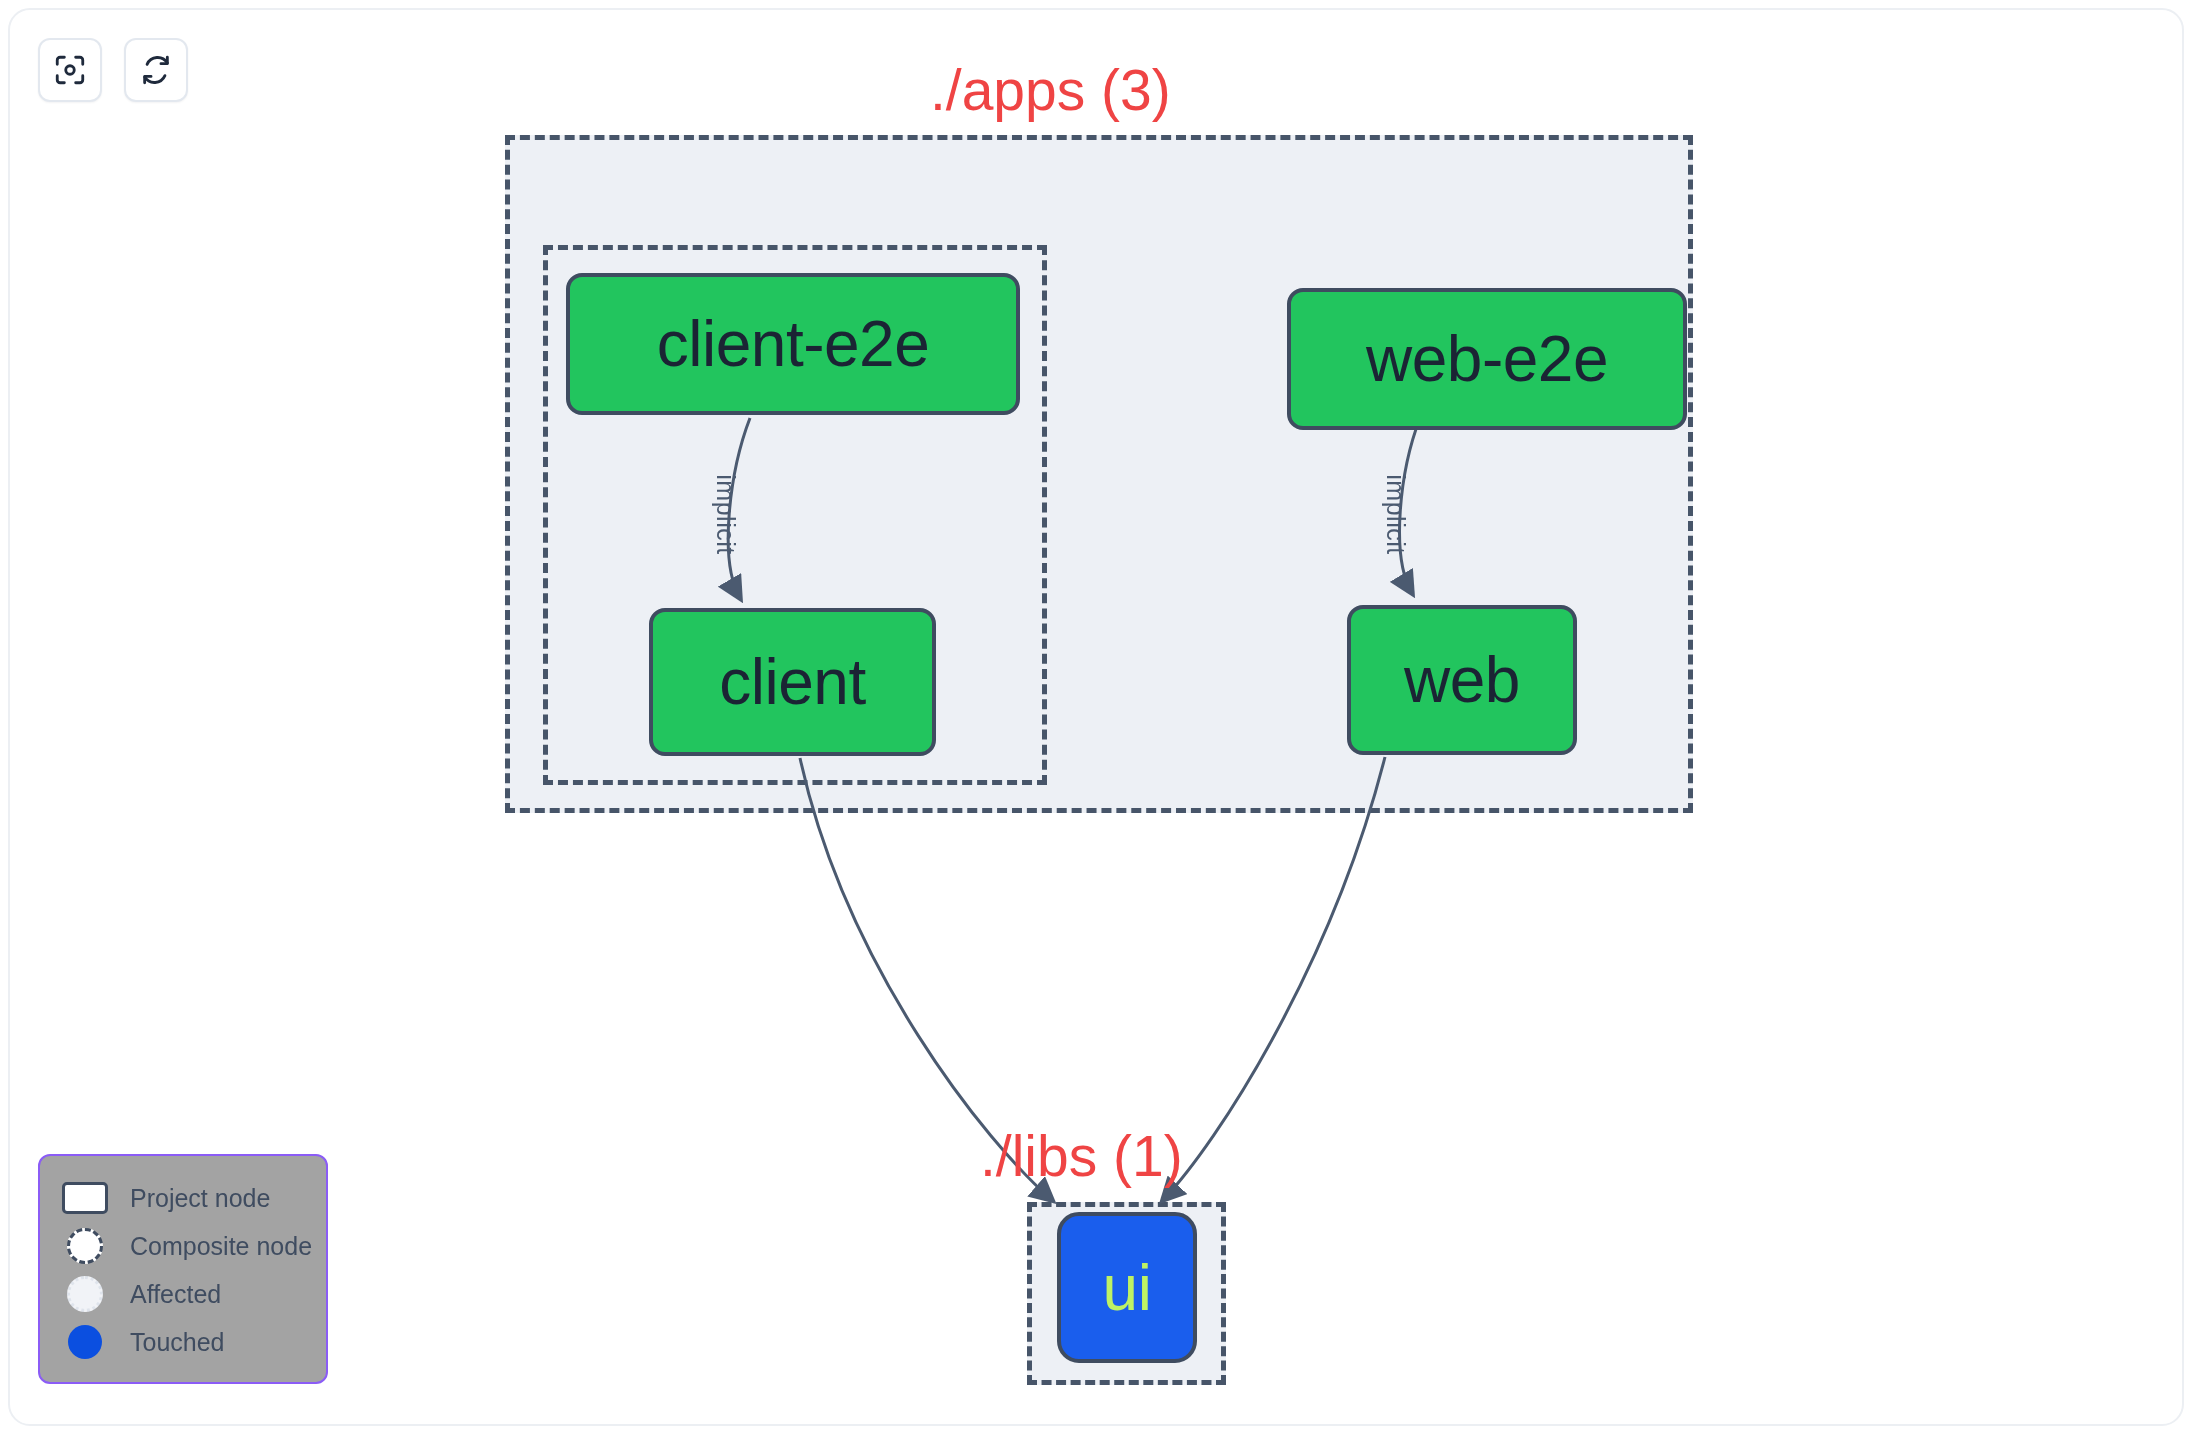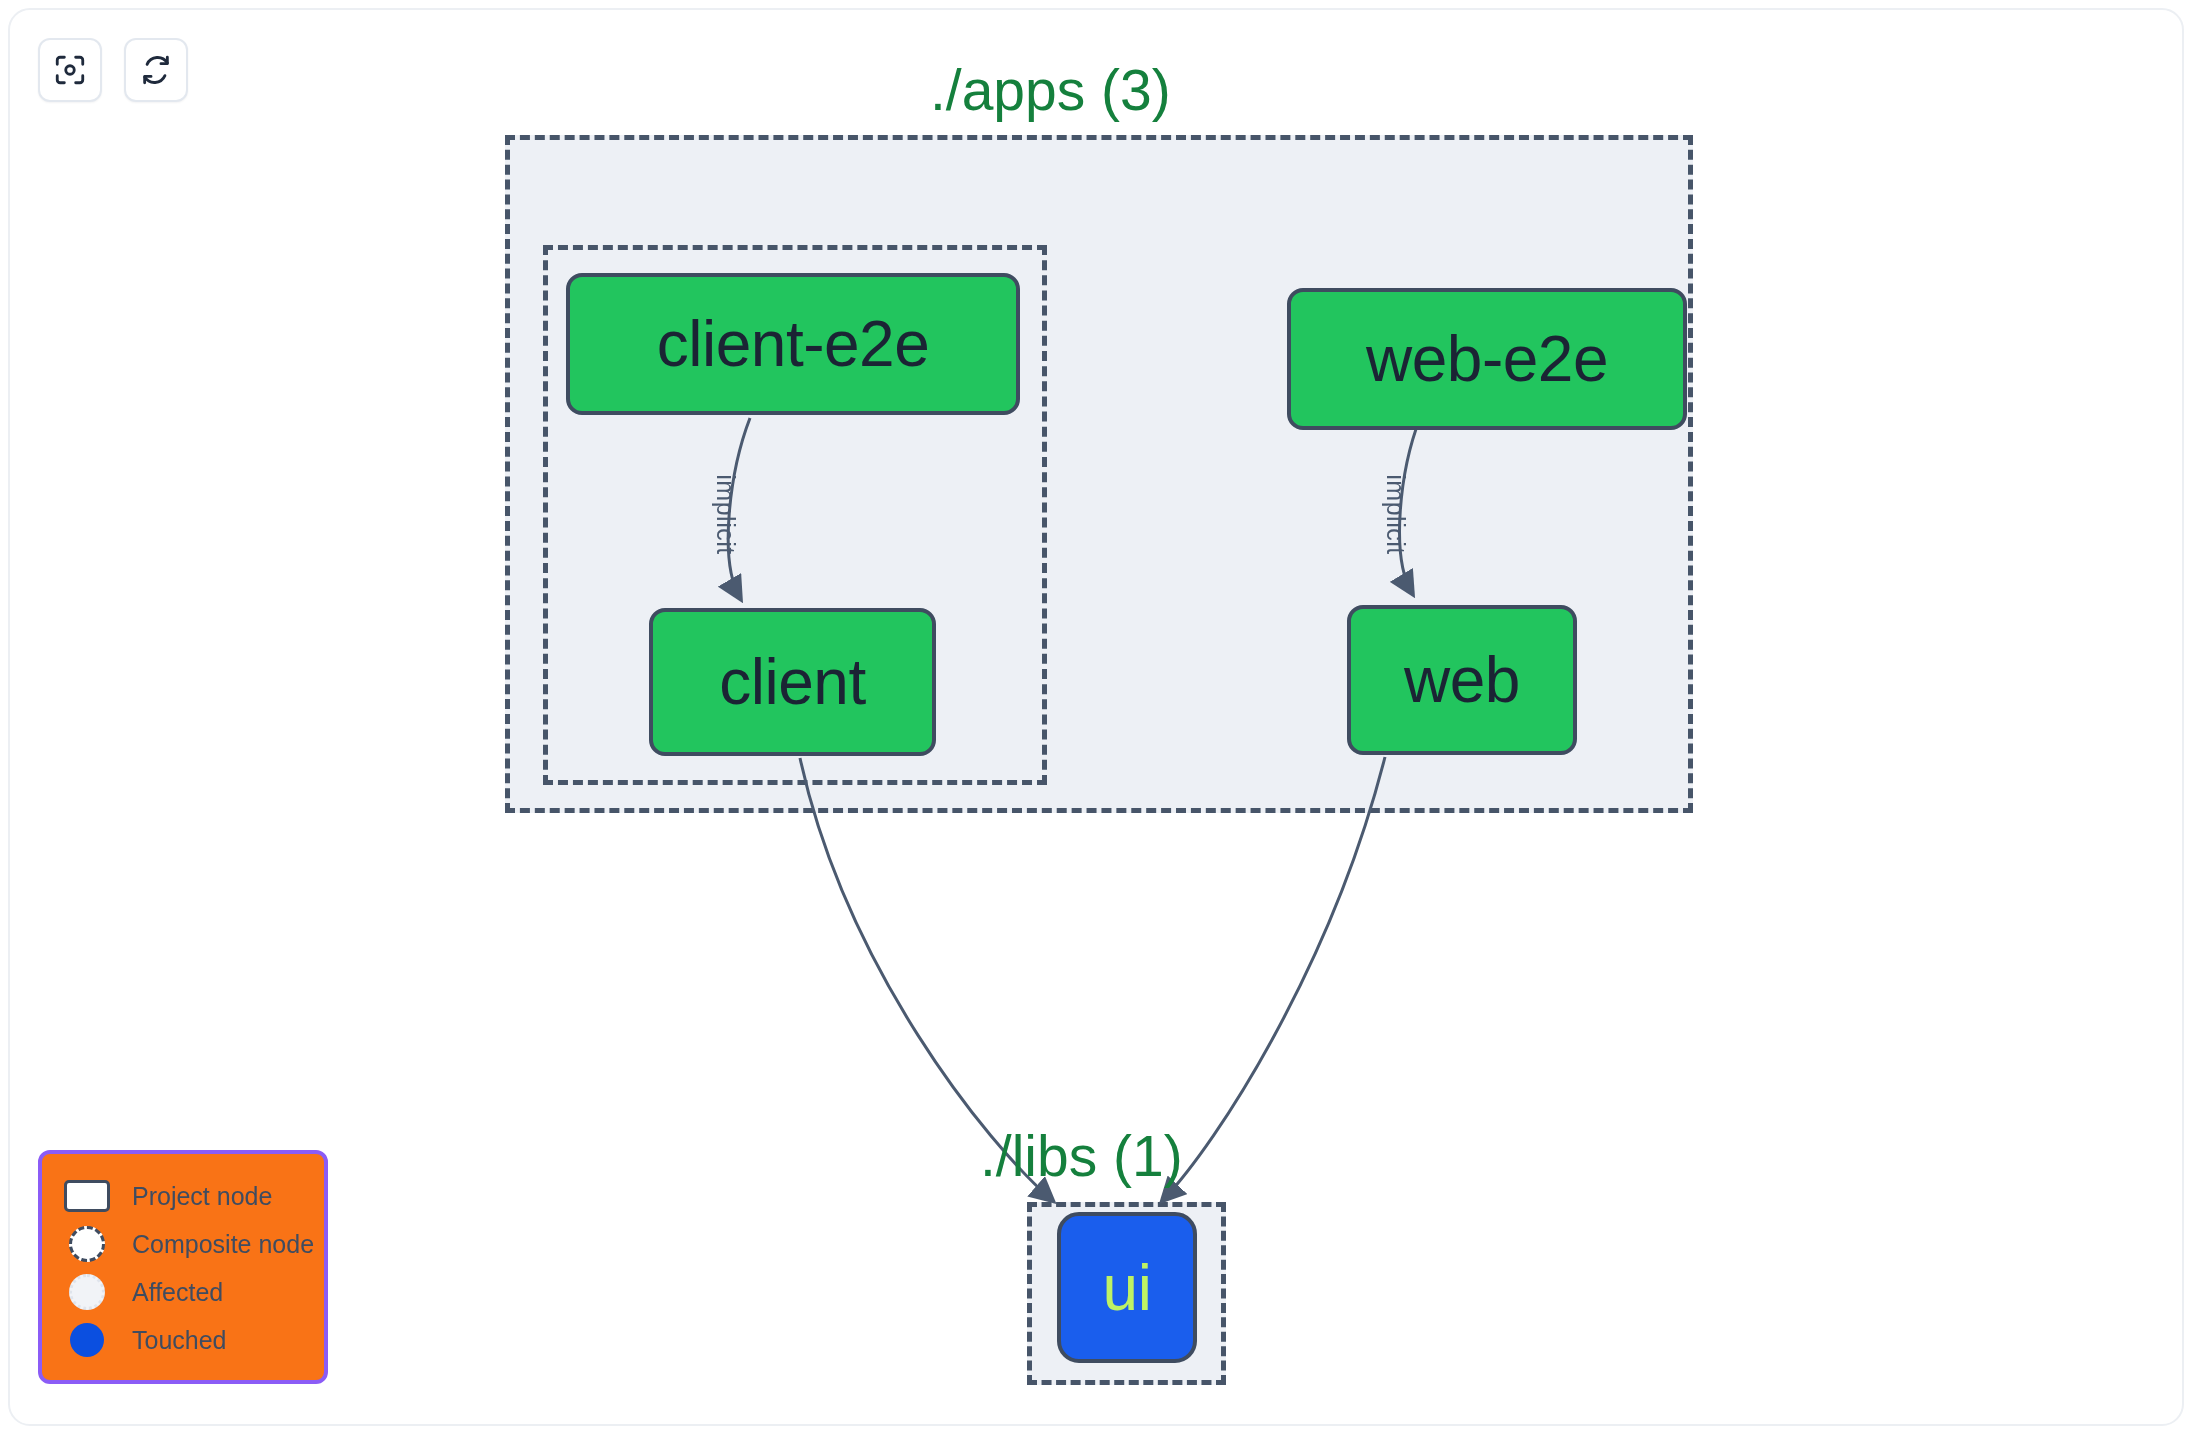--- a/index.html
+++ b/index.html
@@ -64,21 +64,21 @@
   }
   .group-box {
     position: absolute;
     box-sizing: border-box;
     background: #edf0f5;
     border: 5px dashed #475569;
   }
   .group-label {
     position: absolute;
     font-size: 57px;
-    color: #15803d;
+    color: #ef4444;
     white-space: nowrap;
     letter-spacing: 0px;
     line-height: 1;
   }
   .node {
     position: absolute;
     box-sizing: border-box;
     background: #22c55e;
     border: 4px solid #3f4c60;
     border-radius: 16px;
@@ -105,22 +105,22 @@
     white-space: nowrap;
     letter-spacing: 0.5px;
   }
 
   
   .legend {
     position: absolute;
     left: 38px;
     bottom: 62px;
     width: 290px;
-    background: #f97316;
-    border: 4px solid #8b5cf6;
+    background: #a3a3a3;
+    border: 2px solid #8b5cf6;
     border-radius: 12px;
     padding: 18px 16px 16px 22px;
     box-sizing: border-box;
     z-index: 40;
   }
   .legend-row {
     display: flex;
     align-items: center;
     gap: 22px;
     height: 48px;

